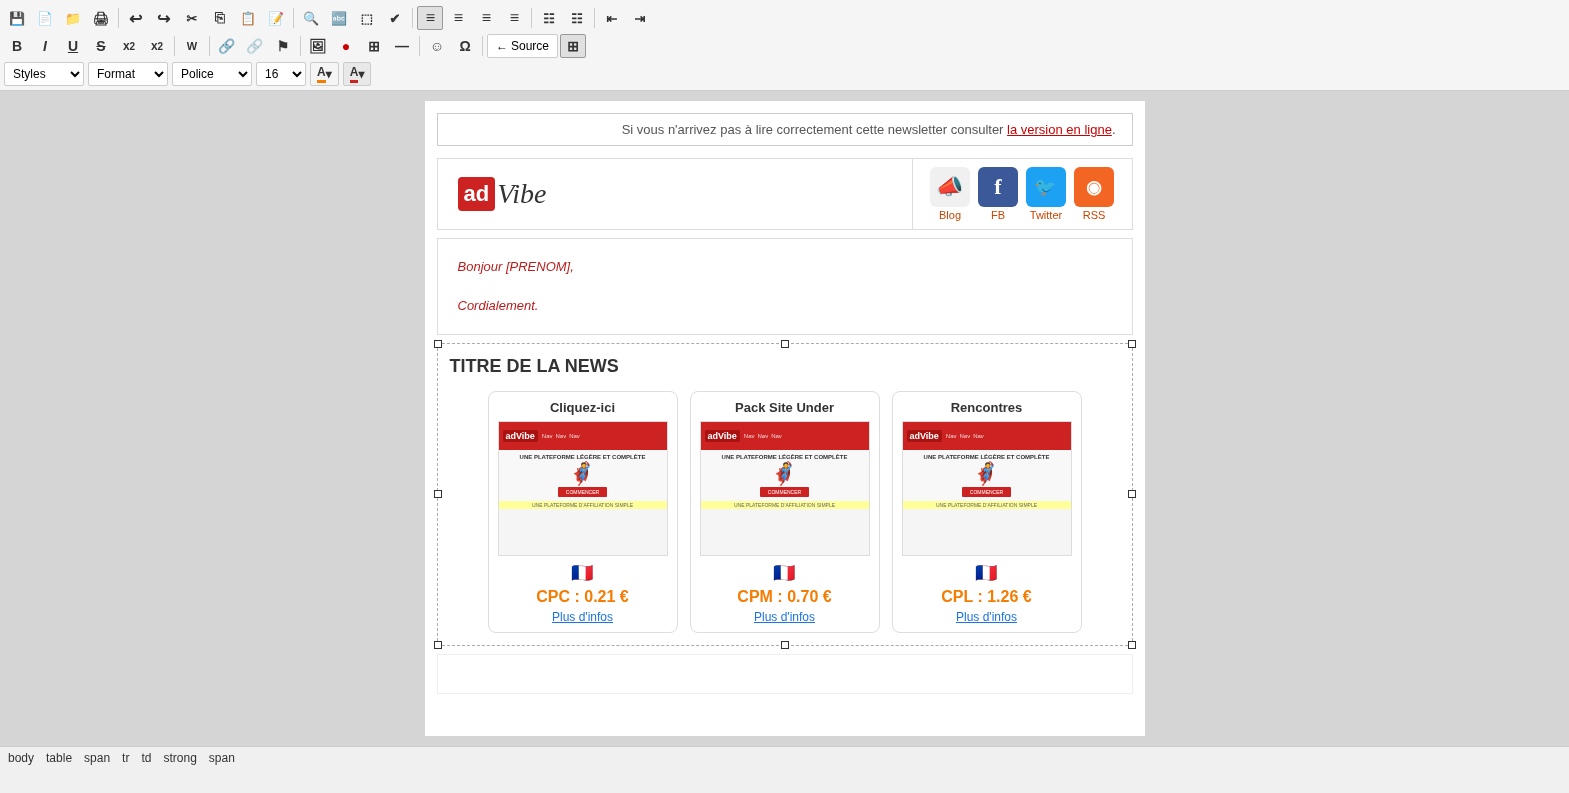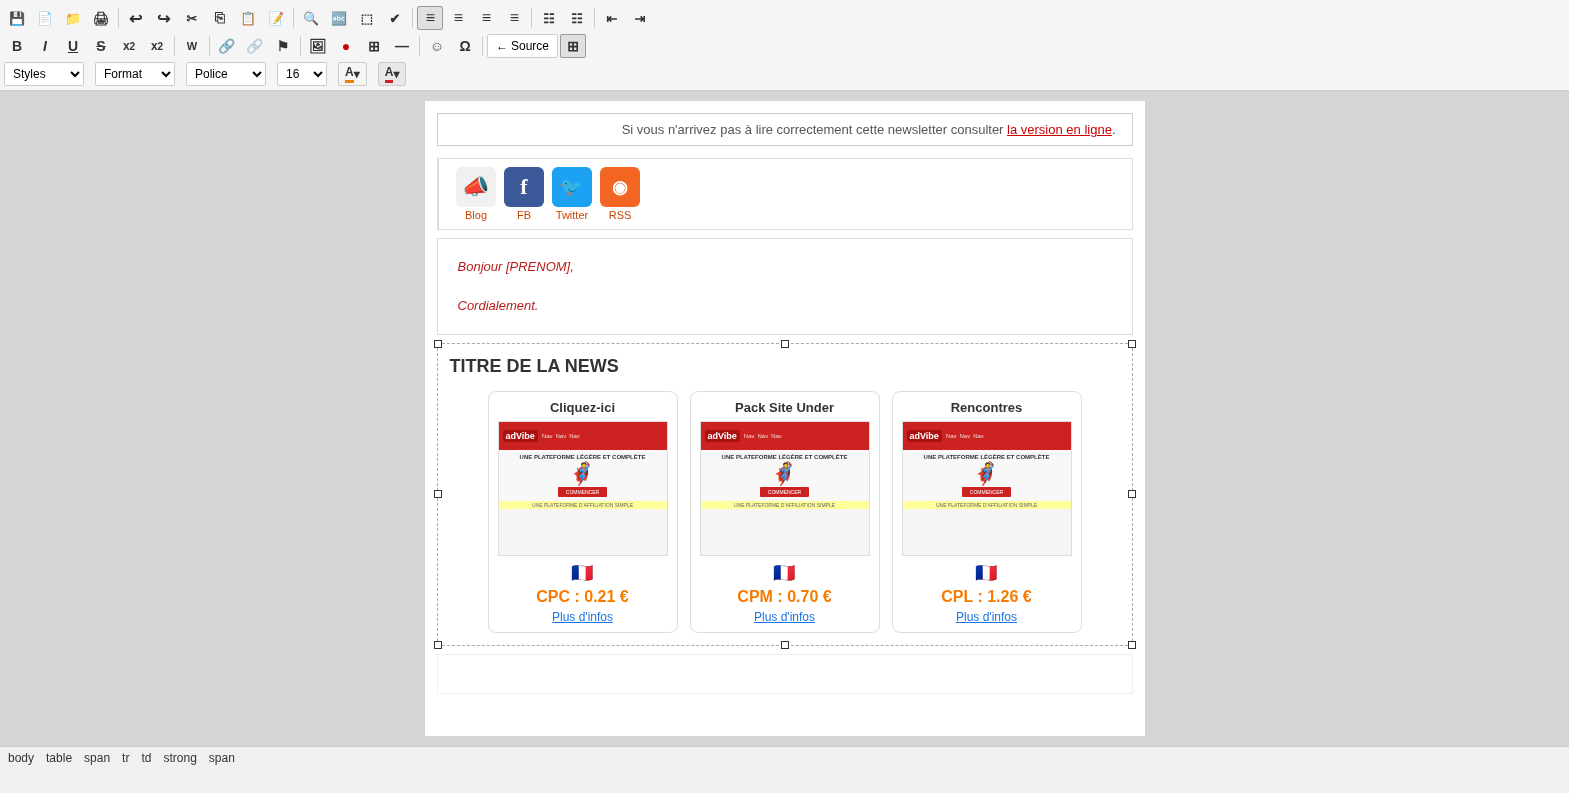--- a/index.html
+++ b/index.html
@@ -55,21 +55,21 @@
       height: 24px;
       border: 1px solid #ccc;
       background: white;
       cursor: pointer;
       border-radius: 2px;
       font-size: 12px;
     }
     .toolbar-row2 {
       display: flex;
       align-items: center;
-      gap: 11px;
+      gap: 4px;
       padding: 2px 0 4px 0;
     }
 
     
     .editor-outer {
       background: #9a9a9a;
       padding: 0;
       height: calc(793px - 110px - 28px);
       overflow-y: auto;
       overflow-x: hidden;
@@ -432,20 +432,28 @@
 
 <div class="editor-outer">
   <div class="editor-inner">
     <div class="editor-canvas">
 
       <div class="newsletter-header-notice">
         <span>Si vous n'arrivez pas à lire correctement cette newsletter consulter </span><a href="#">la version en ligne</a><span>.</span>
       </div>
 
       <div class="newsletter-logo-row">
+        <div class="logo-cell">
+          <div class="advibe-logo">
+            <div class="ad-box">
+              <span>ad</span>
+            </div>
+            <span>Vibe</span>
+          </div>
+        </div>
         <div class="social-cell">
           <div class="social-icon-block">
             <div class="social-icon-circle blog-icon" style="font-size:22px;">📣</div>
             <span style="color:#cc4400;">Blog</span>
           </div>
           <div class="social-icon-block">
             <div class="social-icon-circle fb-icon" style="font-size:22px; color:white; font-weight:bold; font-family:Georgia;">f</div>
             <span style="color:#cc4400;">FB</span>
           </div>
           <div class="social-icon-block">

